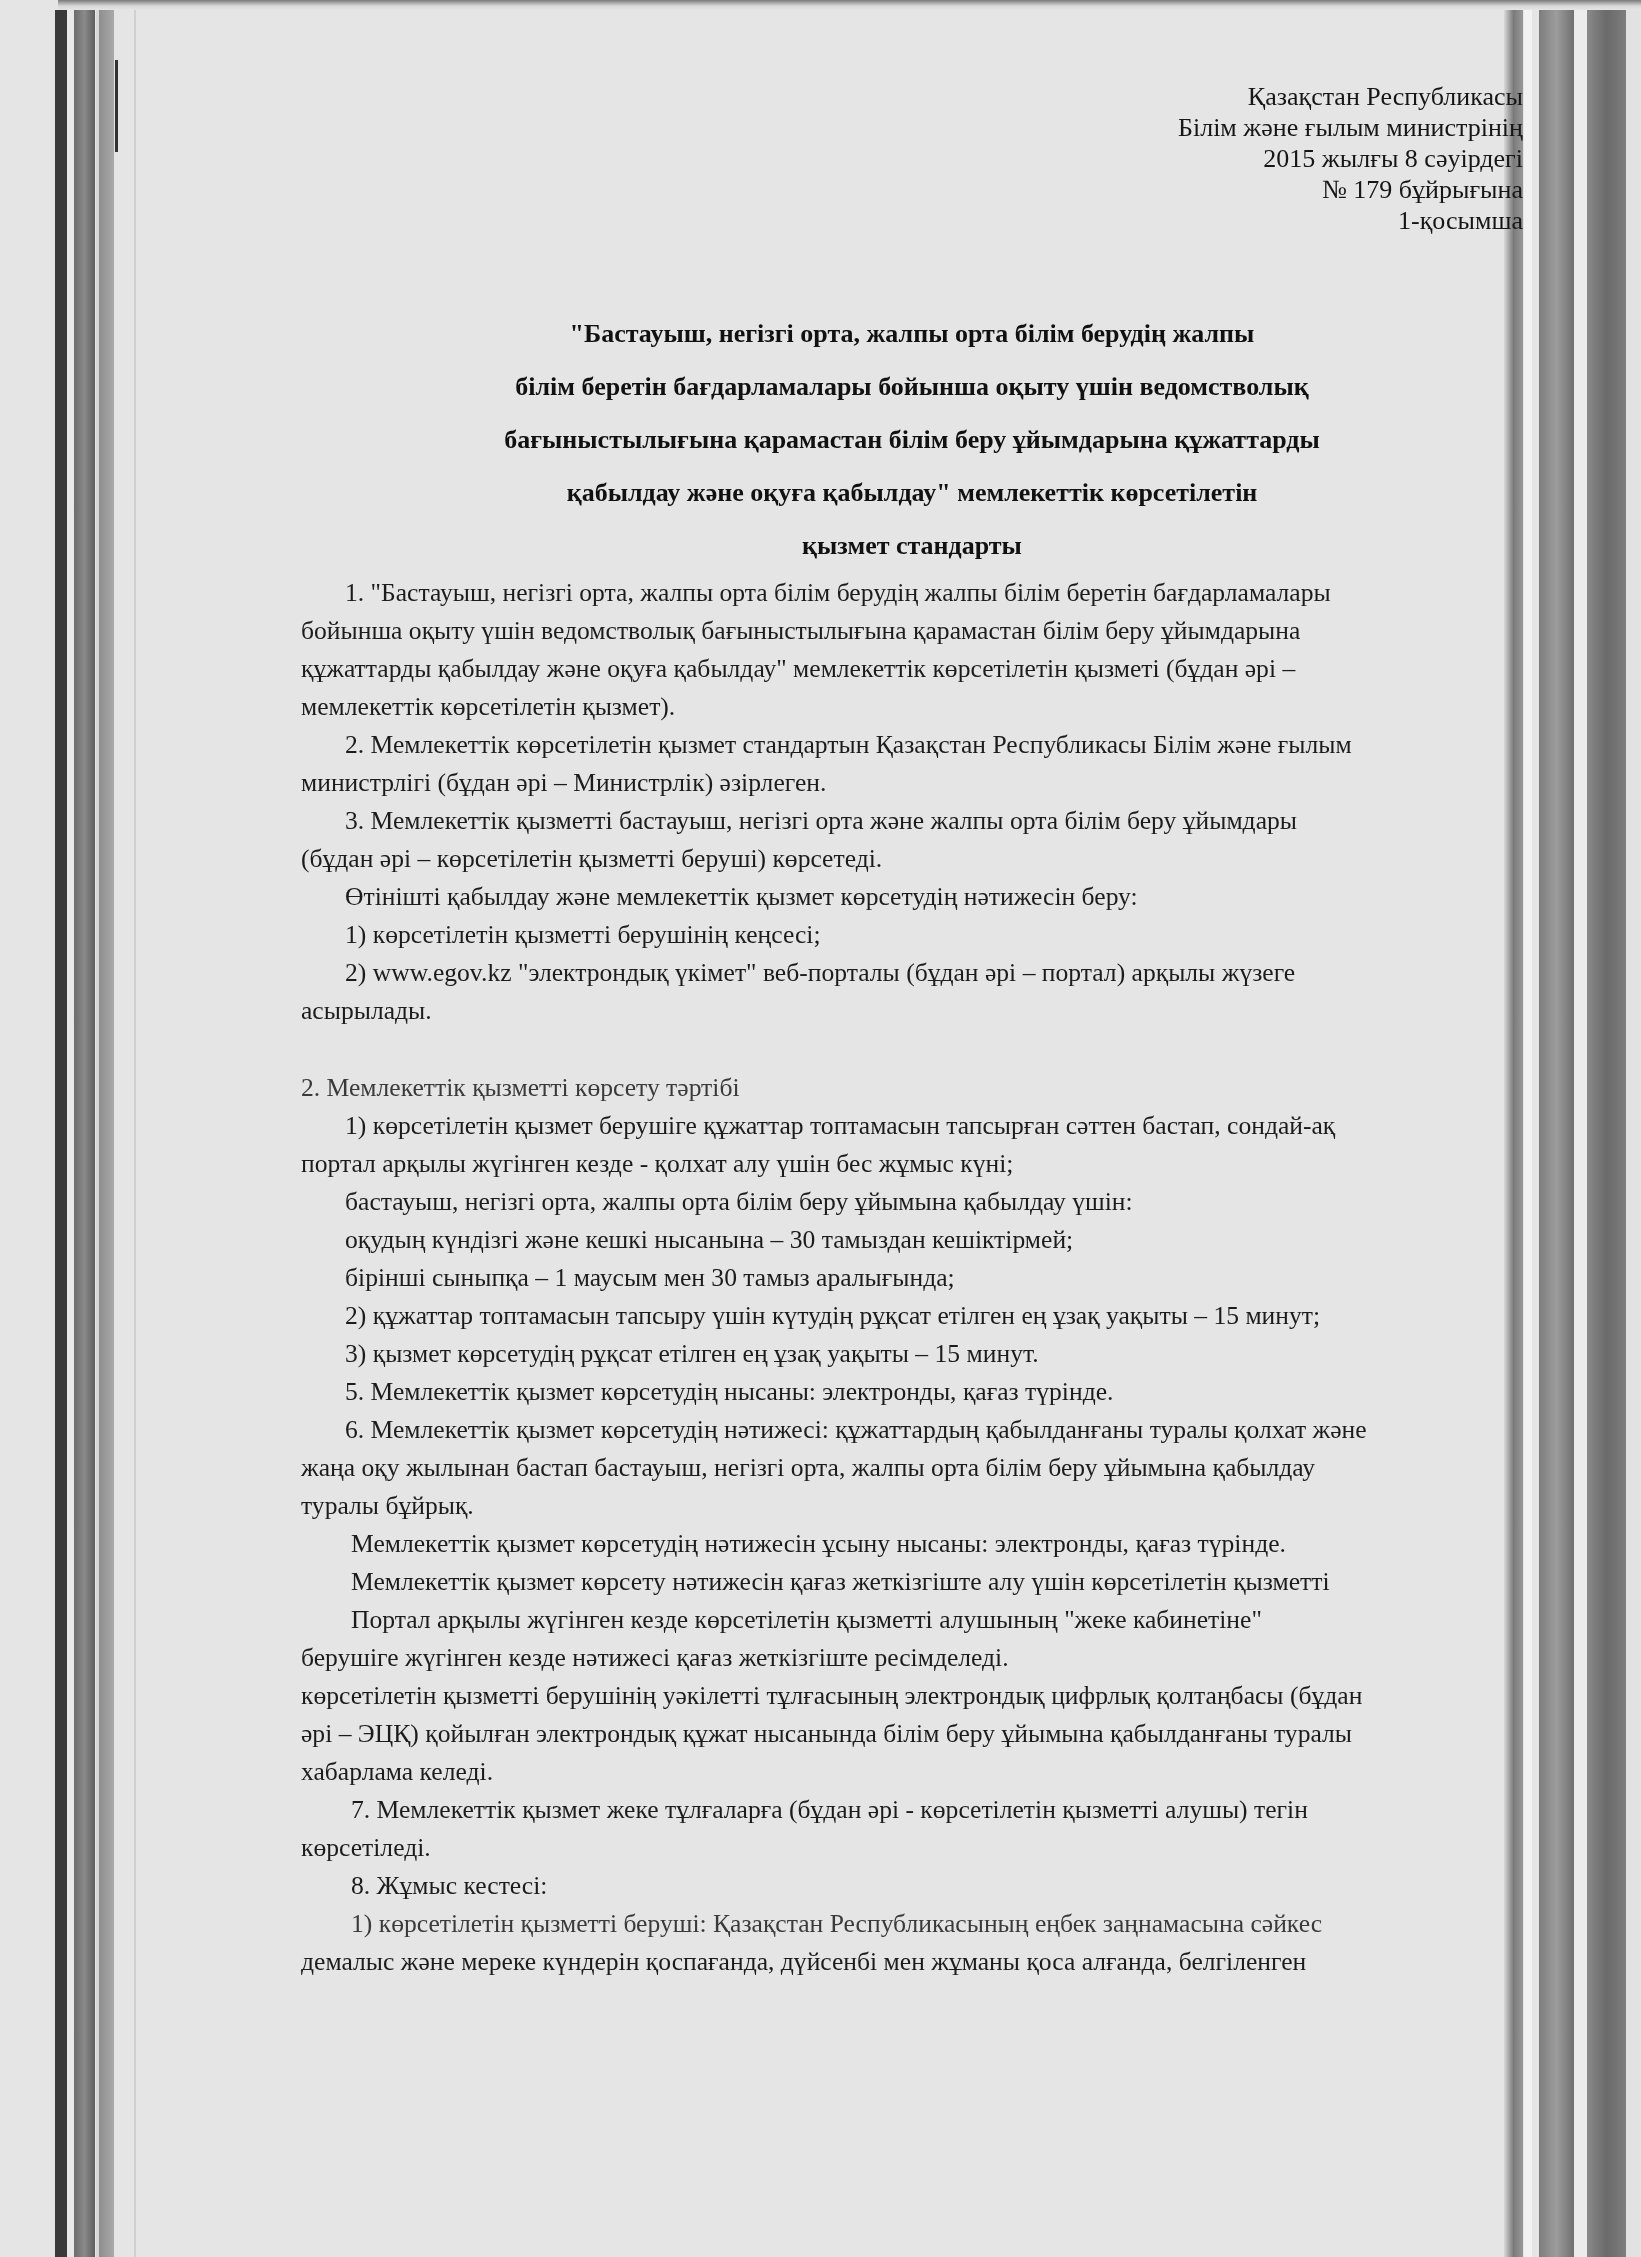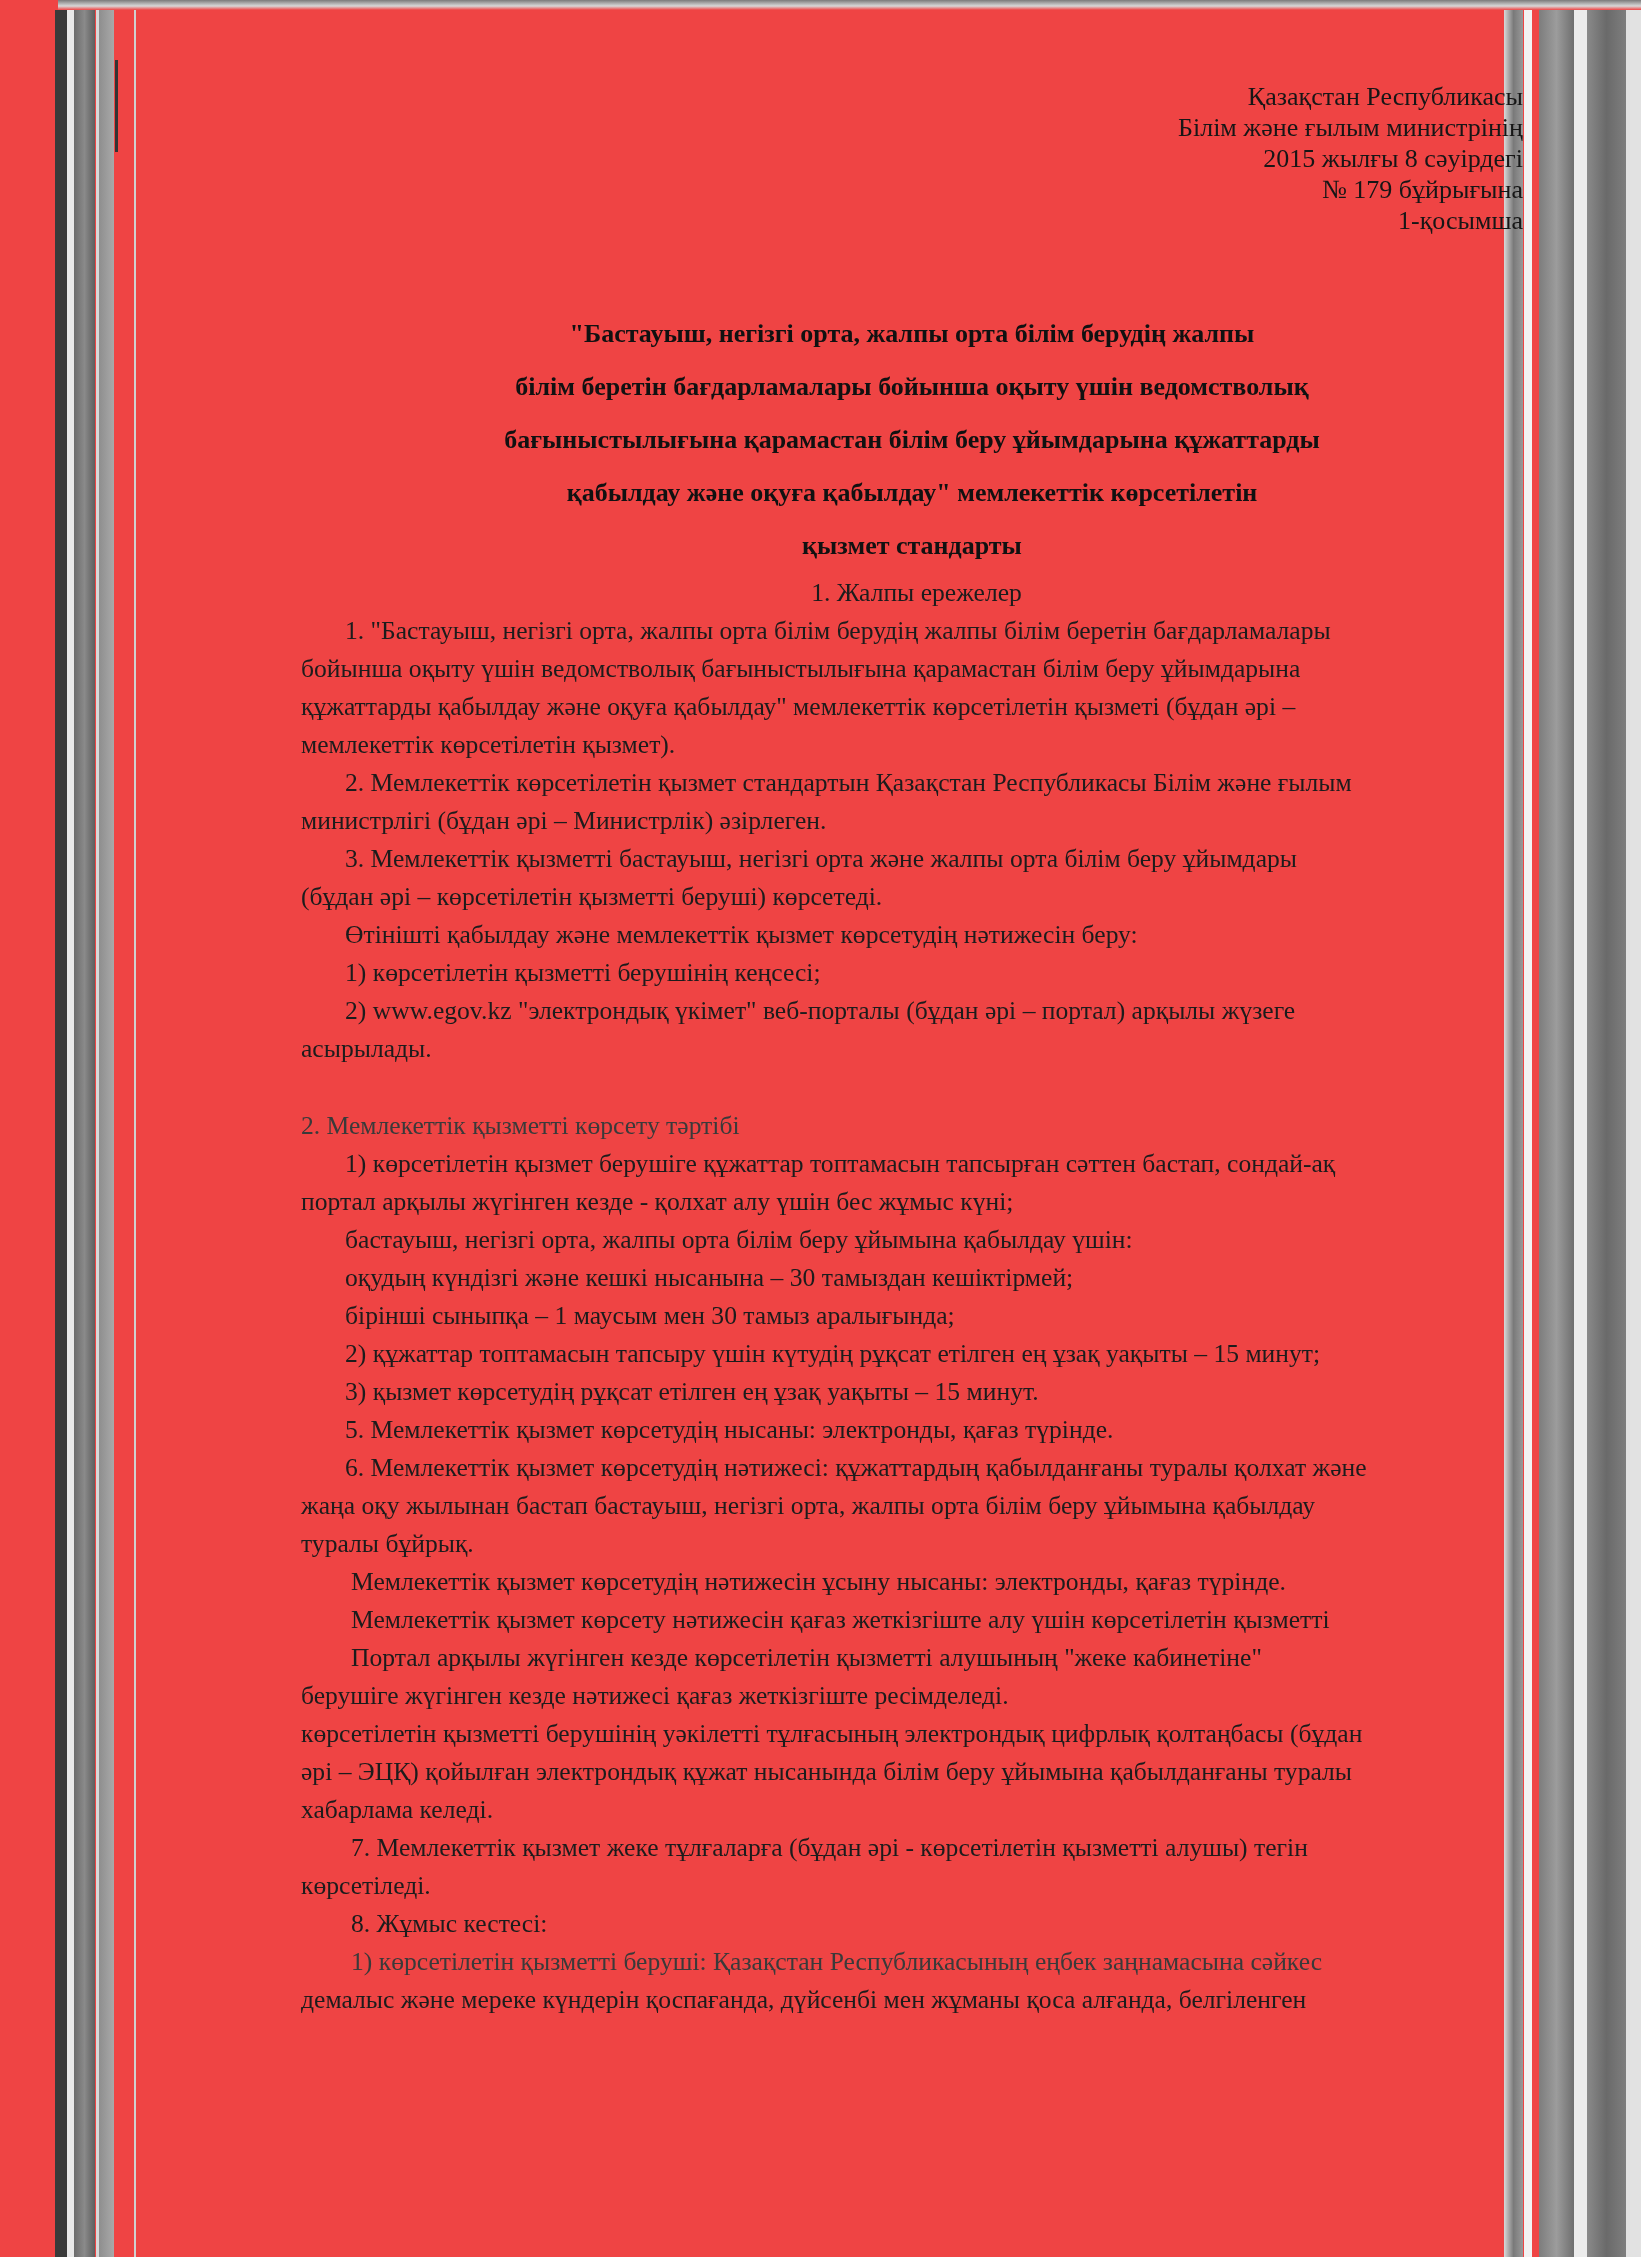--- a/index.html
+++ b/index.html
@@ -2,21 +2,21 @@
 <html><head>
 <meta charset="utf-8">
 <style>
   html, body { margin: 0; padding: 0; }
   body {
     width: 1641px; height: 2257px; overflow: hidden; position: relative;
     background: #ffffff;
     font-family: "Liberation Serif", "DejaVu Serif", serif;
     color: #1a1a1a;
   }
-  .page { position: absolute; left: 0; top: 0; width: 1641px; height: 2257px; background: #ef4444; }
+  .page { position: absolute; left: 0; top: 0; width: 1641px; height: 2257px; background: #e5e5e5; }
   
   .top-edge { position: absolute; left: 58px; right: 0; top: 0; height: 9.7px;
     background: linear-gradient(#7a7a7a, #d8d8d8 60%, rgba(255,255,255,0)); }
   
   .stripe { position: absolute; top: 9.7px; bottom: 0; }
   .ls1 { left: 55px; width: 11.6px; background: #3a3a3a; }
   .ls2 { left: 67px; width: 7.7px; background: #e9e9e9; }
   .ls3 { left: 74px; width: 21px; background: linear-gradient(90deg,#6c6c6c,#8a8a8a,#5e5e5e); }
   .ls4 { left: 96px; width: 3.9px; background: #d8d8d8; }
   .ls5 { left: 99px; width: 15.4px; background: linear-gradient(90deg,#8e8e8e,#a9a9a9); }
@@ -78,21 +78,20 @@
 
   <div class="title-block">
     <div class="line">"Бастауыш, негізгі орта, жалпы орта білім берудің жалпы</div>
     <div class="line">білім беретін бағдарламалары бойынша оқыту үшін ведомстволық</div>
     <div class="line">бағыныстылығына қарамастан білім беру ұйымдарына құжаттарды</div>
     <div class="line">қабылдау және оқуға қабылдау" мемлекеттік көрсетілетін</div>
     <div class="line">қызмет стандарты</div>
   </div>
 
   <div class="body-block">
-    <div class="line center">1. Жалпы ережелер</div>
     <div class="line ind">1. "Бастауыш, негізгі орта, жалпы орта білім берудің жалпы білім беретін бағдарламалары</div>
     <div class="line">бойынша оқыту үшін ведомстволық бағыныстылығына қарамастан білім беру ұйымдарына</div>
     <div class="line">құжаттарды қабылдау және оқуға қабылдау" мемлекеттік көрсетілетін қызметі (бұдан әрі –</div>
     <div class="line">мемлекеттік көрсетілетін қызмет).</div>
     <div class="line ind">2. Мемлекеттік көрсетілетін қызмет стандартын Қазақстан Республикасы Білім және ғылым</div>
     <div class="line">министрлігі (бұдан әрі – Министрлік) әзірлеген.</div>
     <div class="line ind">3. Мемлекеттік қызметті бастауыш, негізгі орта және жалпы орта білім беру ұйымдары</div>
     <div class="line">(бұдан әрі – көрсетілетін қызметті беруші) көрсетеді.</div>
     <div class="line ind">Өтінішті қабылдау және мемлекеттік қызмет көрсетудің нәтижесін беру:</div>
     <div class="line ind">1) көрсетілетін қызметті берушінің кеңсесі;</div>

